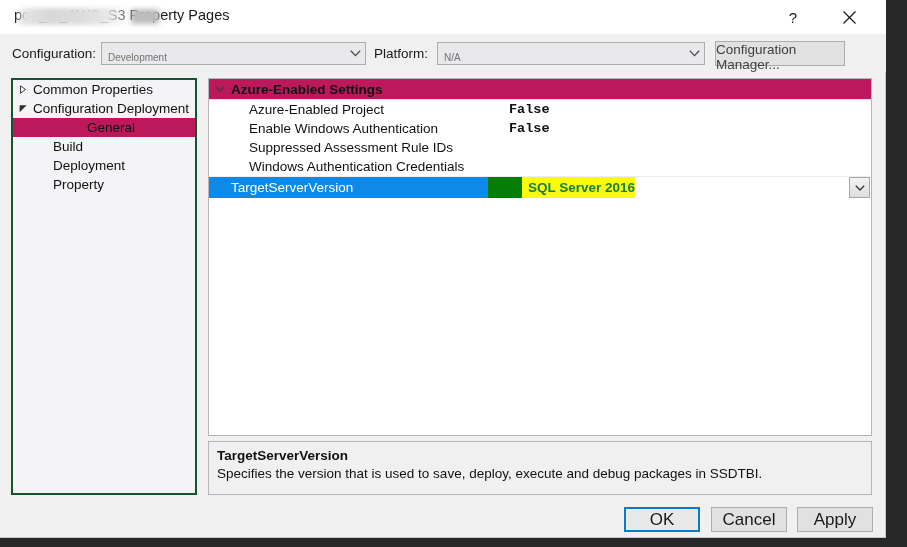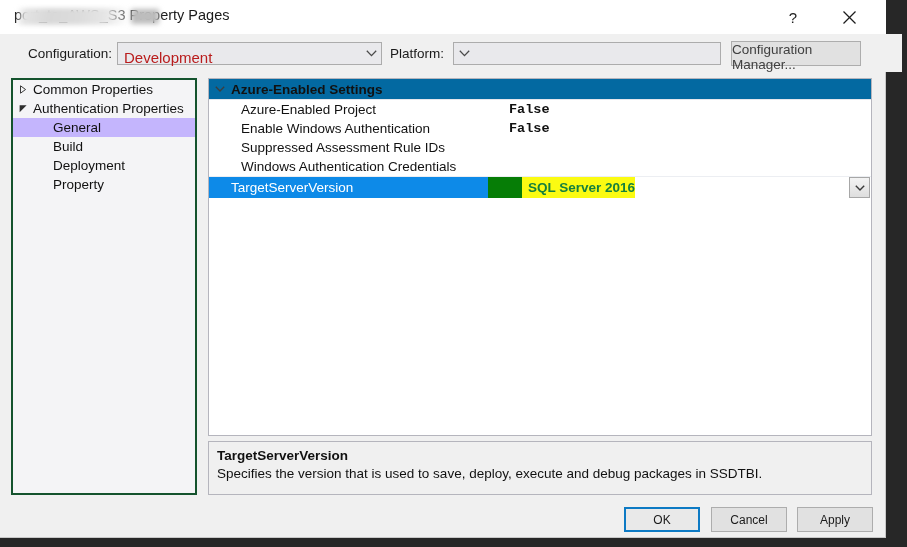--- a/index.html
+++ b/index.html
@@ -76,21 +76,21 @@
     font-size: 15px; color: #222;
     cursor: default;
   }
   #help-btn  { right: 70px; }
   #close-btn { right: 14px; }
   #close-btn svg { display: block; }
 
   
   #config-bar {
     position: absolute;
-    left: 16px; top: 34px;
+    left: 0; top: 34px;
     width: 886px; height: 38px;
     background: #f0f0f0;
     text-decoration: underline;
   }
   .cfg-label {
     position: absolute;
     top: 12px;
     font-size: 13.5px;
     color: #1a1a1a;
     white-space: nowrap;
@@ -104,22 +104,22 @@
     height: 23px;
     background: #e9e9ec;
     border: 1px solid #acacac;
     box-sizing: border-box;
     display: flex; align-items: center;
     cursor: default;
   }
   .combo .combo-value {
     flex: 1 1 auto;
     padding-left: 6px;
-    font-size: 15px;
-    color: #b91c1c;
+    font-size: 10px;
+    color: #737373;
     white-space: nowrap;
     overflow: hidden;
     margin-top: 8px;
   }
   .combo .combo-arrow {
     flex: 0 0 auto;
     width: 20px;
     display: flex; align-items: center; justify-content: center;
     color: #4a4a4a;
   }
@@ -152,21 +152,21 @@
   .tree-row {
     position: relative;
     height: 19px;
     display: flex;
     align-items: center;
     font-size: 13.5px;
     color: #111;
     white-space: nowrap;
     cursor: default;
   }
-  .tree-row.selected { background: #c4b5fd; }
+  .tree-row.selected { background: #be185d; padding-left: 34px; }
   .tree-glyph {
     width: 18px;
     flex: 0 0 18px;
     display: flex; align-items: center; justify-content: center;
     font-size: 9px;
     color: #3a3a3a;
     padding-left: 2px;
     box-sizing: border-box;
   }
   .tree-label-l1 { padding-left: 2px; }
@@ -186,35 +186,35 @@
     position: relative;
     height: 19px;
     display: flex;
     align-items: center;
     font-size: 13.5px;
     color: #111;
     white-space: nowrap;
     cursor: default;
   }
   .grid-row.category {
-    background: #0369a1;
+    background: #be185d;
     border-bottom: 1px solid #e4e6ec;
     font-weight: bold;
     height: 20px;
   }
   .cat-chevron {
     width: 22px;
     flex: 0 0 22px;
     display: flex; align-items: center; justify-content: center;
     color: #3d3d3d;
     font-weight: normal;
   }
   .prop-name {
     flex: 0 0 auto;
-    padding-left: 32px;
+    padding-left: 40px;
     width: 296px;
     box-sizing: border-box;
     overflow: hidden;
   }
   .prop-value {
     flex: 1 1 auto;
     padding-left: 4px;
     font-weight: bold;
     overflow: hidden;
     font-family: Liberation Mono, monospace;
@@ -293,21 +293,21 @@
   }
 
   
   .dlg-btn {
     position: absolute;
     top: 507px;
     height: 25px;
     background: #e1e1e1;
     border: 1px solid #adadad;
     box-sizing: border-box;
-    font-size: 12px;
+    font-size: 17px;
     color: #1a1a1a;
     display: flex; align-items: center; justify-content: center;
     cursor: default;
   }
   #ok-btn {
     left: 624px; width: 76px;
     border: 2px solid #0d7ac4;
     background: #e9e9e9;
   }
   #cancel-btn { left: 711px; width: 76px; }
@@ -348,20 +348,21 @@
         <span class="combo-arrow">
           <svg width="11" height="7" viewBox="0 0 11 7" aria-hidden="true">
             <polyline points="0.8,0.8 5.5,5.6 10.2,0.8" fill="none" stroke="#4a4a4a" stroke-width="1.3"></polyline>
           </svg>
         </span>
       </div>
 
       <div class="cfg-label" id="platform-label">Platform:</div>
 
       <div class="combo" id="platform-combo">
+        <span class="combo-value">N/A</span>
         <span class="combo-arrow">
           <svg width="11" height="7" viewBox="0 0 11 7" aria-hidden="true">
             <polyline points="0.8,0.8 5.5,5.6 10.2,0.8" fill="none" stroke="#4a4a4a" stroke-width="1.3"></polyline>
           </svg>
         </span>
       </div>
 
       <div id="config-manager-btn">
         <span>Configuration Manager...</span>
       </div>
@@ -377,21 +378,21 @@
         </span>
         <span class="tree-label-l1">Common Properties</span>
       </div>
 
       <div class="tree-row">
         <span class="tree-glyph">
           <svg width="9" height="9" viewBox="0 0 9 9" aria-hidden="true">
             <polygon points="0.6,1.2 7.6,1.2 0.6,8.2" fill="#2e2e2e"></polygon>
           </svg>
         </span>
-        <span class="tree-label-l1">Authentication Properties</span>
+        <span class="tree-label-l1">Configuration Deployment</span>
       </div>
 
       <div class="tree-row selected">
         <span class="tree-label-l2">General</span>
       </div>
 
       <div class="tree-row">
         <span class="tree-label-l2">Build</span>
       </div>
 

